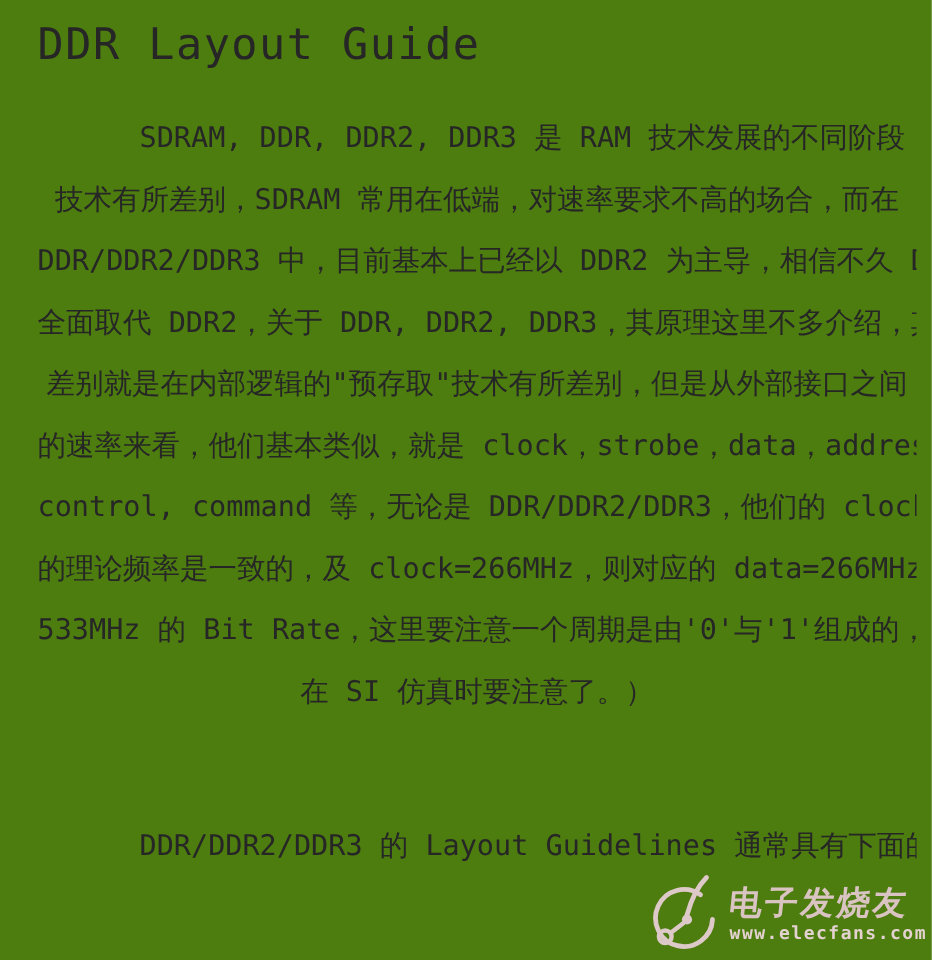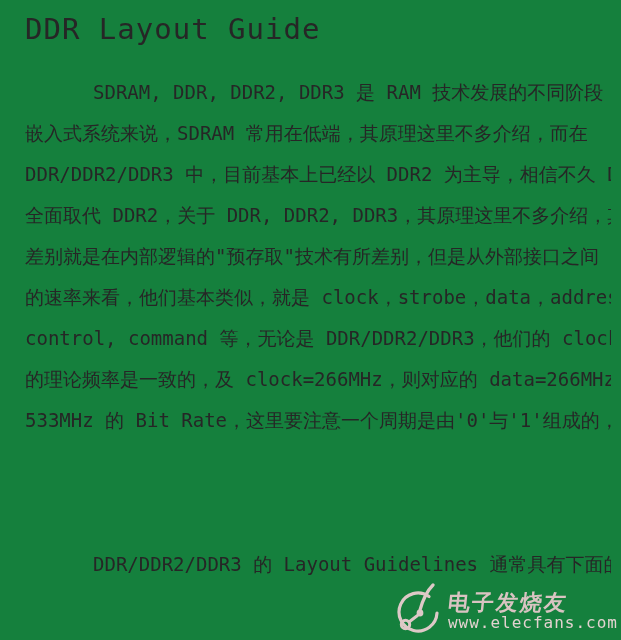--- a/index.html
+++ b/index.html
@@ -5,22 +5,23 @@
   html, body { margin: 0; padding: 0; }
   body {
     width: 621px; height: 640px;
     background: #fdfdfd;
     overflow: hidden;
     font-family: "DejaVu Sans Mono", "Liberation Mono", monospace;
   }
   .page {
     position: relative;
     width: 621px; height: 640px;
-    background: #15803d;
+    background: #4d7c0f;
     color: #262626;
+    text-align: center;
   }
   .doc-title {
     position: absolute;
     left: 25px; top: 10px;
     margin: 0;
     font-size: 29px;
     font-weight: normal;
     line-height: 38px;
     letter-spacing: 1px;
     white-space: nowrap;
@@ -51,46 +52,47 @@
   .wm-brand {
     font-size: 22px;
     font-weight: bold;
     letter-spacing: 2px;
     line-height: 24px;
     color: #d9c4c2;
     transform: skewX(-6deg);
     white-space: nowrap;
   }
   .wm-url {
-    font-size: 16px;
-    font-weight: normal;
+    font-size: 12px;
+    font-weight: bold;
     letter-spacing: 1px;
     line-height: 15px;
     color: #e3d2d0;
     white-space: nowrap;
   }
   .wm-icon { display: block; }
 </style>
 </head>
 <body>
 
 <div class="page">
 
   <h1 class="doc-title">DDR Layout Guide</h1>
 
   <div class="para para-1">
     <div class="line indent">SDRAM, DDR, DDR2, DDR3 是 RAM 技术发展的不同阶段，对于</div>
-    <div class="line">嵌入式系统来说，SDRAM 常用在低端，其原理这里不多介绍，而在</div>
+    <div class="line">技术有所差别，SDRAM 常用在低端，对速率要求不高的场合，而在</div>
     <div class="line">DDR/DDR2/DDR3 中，目前基本上已经以 DDR2 为主导，相信不久 DDR3 将</div>
     <div class="line">全面取代 DDR2，关于 DDR, DDR2, DDR3，其原理这里不多介绍，其典型</div>
     <div class="line">差别就是在内部逻辑的"预存取"技术有所差别，但是从外部接口之间</div>
     <div class="line">的速率来看，他们基本类似，就是 clock，strobe，data，address，</div>
     <div class="line">control, command 等，无论是 DDR/DDR2/DDR3，他们的 clock 与 data</div>
     <div class="line">的理论频率是一致的，及 clock=266MHz，则对应的 data=266MHzMHz(这</div>
     <div class="line">533MHz 的 Bit Rate，这里要注意一个周期是由'0'与'1'组成的，我们</div>
+    <div class="line">在 SI 仿真时要注意了。）</div>
   </div>
 
   <div class="para para-2">
     <div class="line indent">DDR/DDR2/DDR3 的 Layout Guidelines 通常具有下面的格式</div>
   </div>
 
   <div class="watermark">
     <svg class="wm-icon" width="50" height="54" viewBox="0 0 50 54" fill="none" xmlns="http://www.w3.org/2000/svg">
 
       <path d="M 36 13.5 A 19 19 0 1 0 44 30" stroke="#ddc9c7" stroke-width="3.2" fill="none" stroke-linecap="round"></path>

